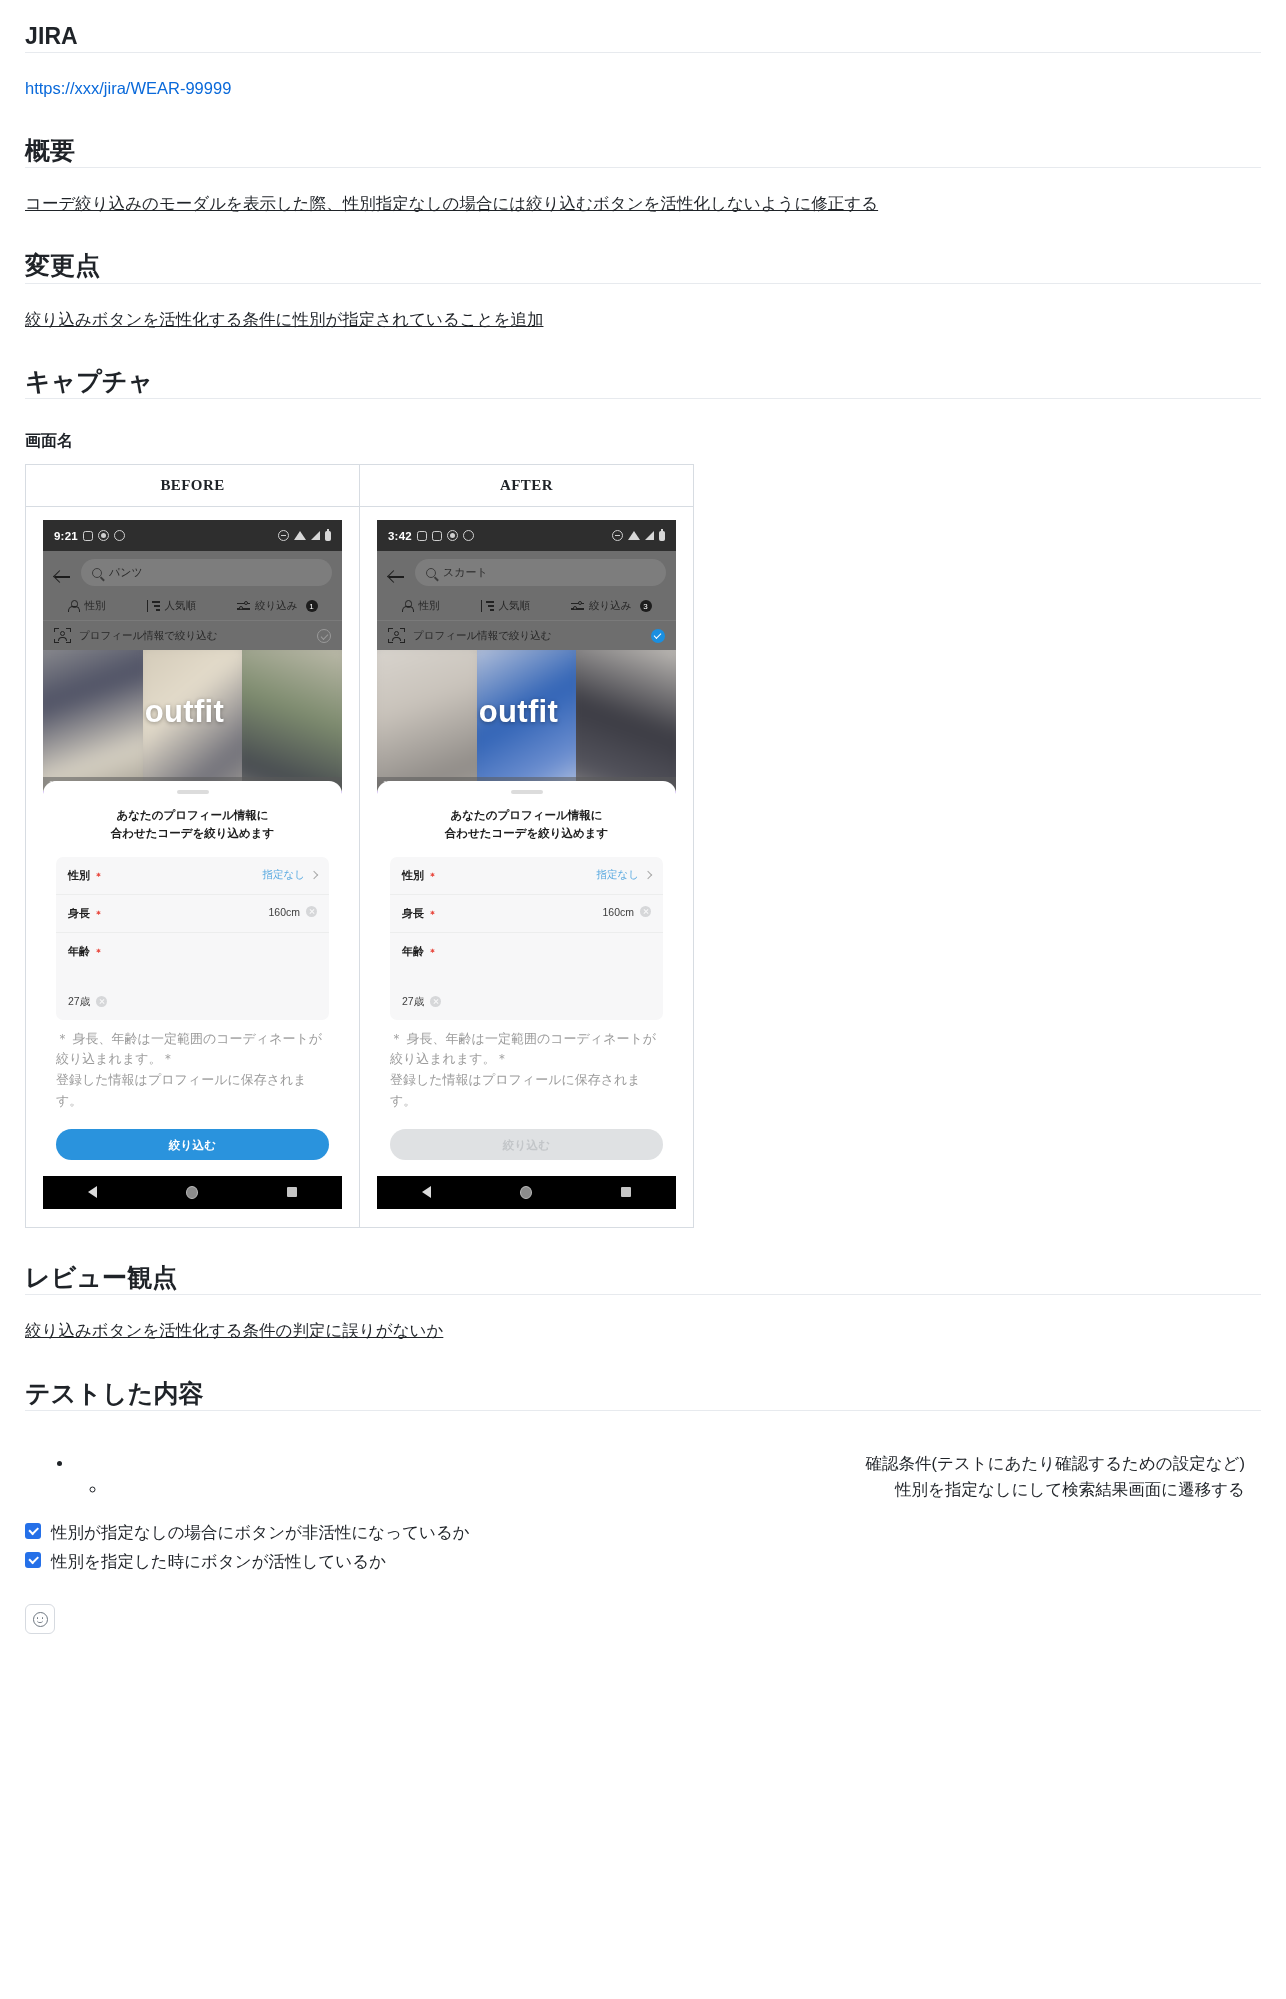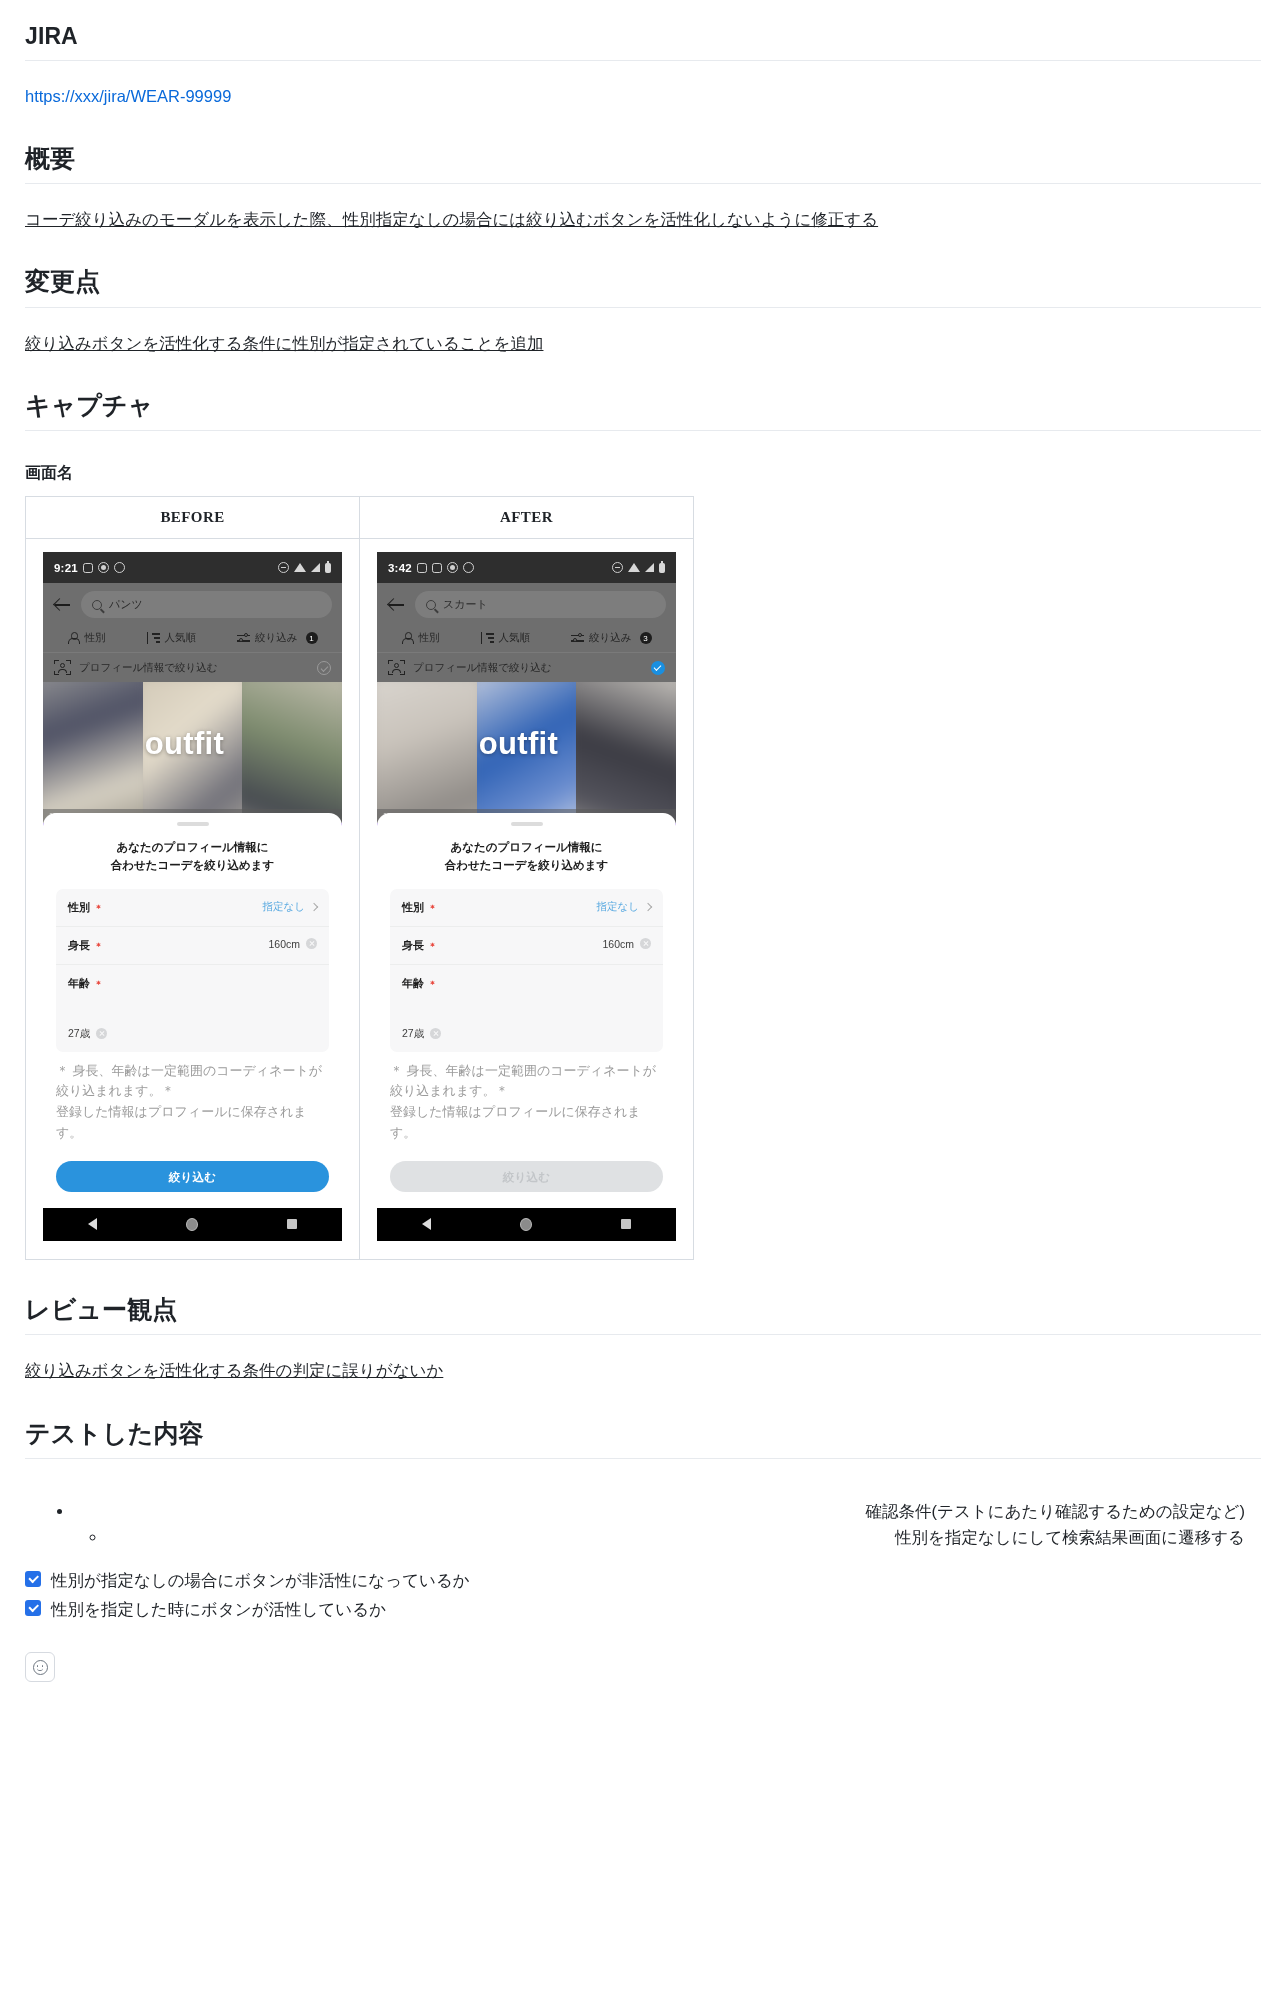--- a/index.html
+++ b/index.html
@@ -16,21 +16,21 @@
   }
   .doc {
     padding: 22px 25px 0 25px;
   }
 
   h2.section-h {
     font-size: 23px;
     font-weight: bold;
     line-height: 1.25;
     margin: 0 0 9px 0;
-    padding: 0 0 9px 0;
+    padding: 0 0 1px 0;
     border-bottom: 1px solid #e7eaee;
     color: #1f2328;
     letter-spacing: .1px;
   }
   h2.section-h.jp { font-size: 25px; }
 
   .spacer-lg { height: 34px; }
   .spacer-md { height: 23px; }
   .spacer-sm { height: 14px; }
 
@@ -138,21 +138,21 @@
     position: relative;
   }
   .sb-ico.minus::after {
     content: ""; position: absolute; left: 2px; top: 3.8px;
     width: 5px; height: 1.3px; background: #ddd;
   }
 
   
   .appdim { background: #6e6e6e; }
   .searchrow {
-    display: flex; align-items: center; gap: 9px;
+    display: flex; align-items: flex-end; gap: 9px;
     padding: 8px 10px 7px 10px;
   }
   .back-arrow {
     width: 19px; height: 19px; flex: 0 0 auto;
     position: relative;
   }
   .back-arrow::before {
     content: ""; position: absolute; left: 2px; top: 8.5px;
     width: 15px; height: 1.7px; background: #1c1c1c;
   }

